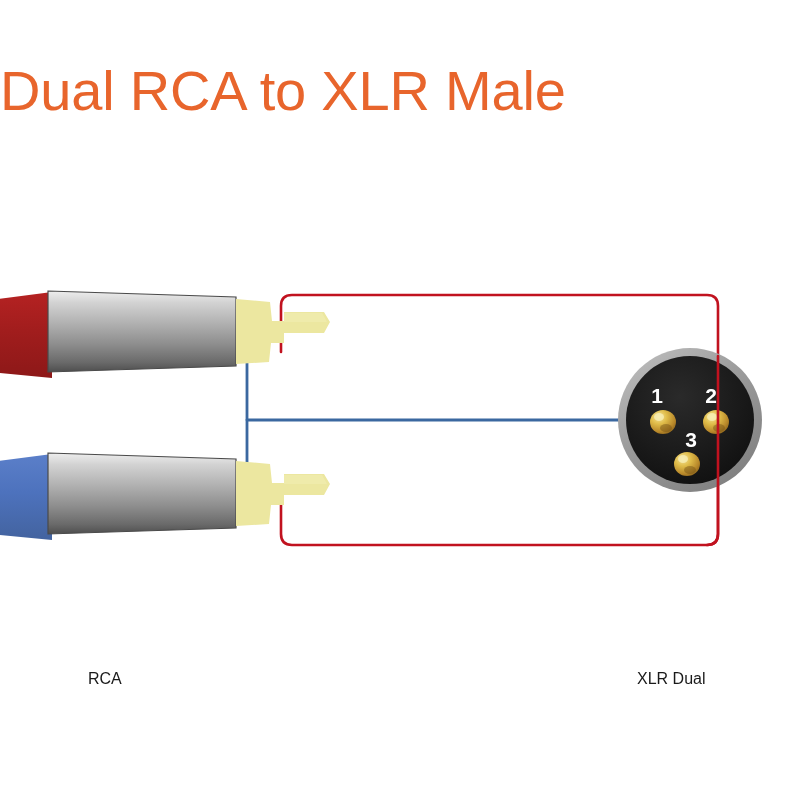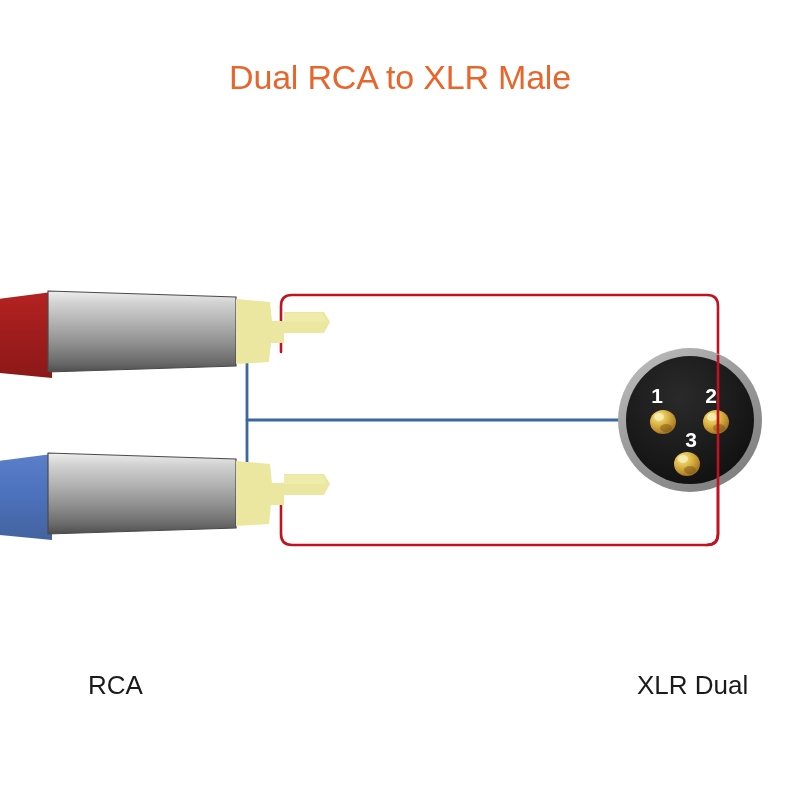--- a/index.html
+++ b/index.html
@@ -17,37 +17,37 @@
     position: relative;
     width: 800px;
     height: 800px;
     background: #ffffff;
   }
   #title {
     position: absolute;
     left: 0;
     top: 58px;
     width: 800px;
-    text-align: center;
+    text-align: left;
     font-family: "Liberation Sans", sans-serif;
-    font-size: 34px;
+    font-size: 56px;
     font-weight: 400;
     letter-spacing: -0.2px;
     color: #e8652c;
     white-space: nowrap;
   }
   #diagram {
     position: absolute;
     left: 0;
     top: 0;
   }
   .cap-label {
     position: absolute;
     font-family: "Liberation Sans", sans-serif;
-    font-size: 26px;
+    font-size: 16px;
     font-weight: 400;
     color: #1a1a1a;
     white-space: nowrap;
   }
   #label-rca { left: 88px; top: 670px; }
   #label-xlr { left: 637px; top: 670px; }
 </style>
 </head>
 <body>
 

